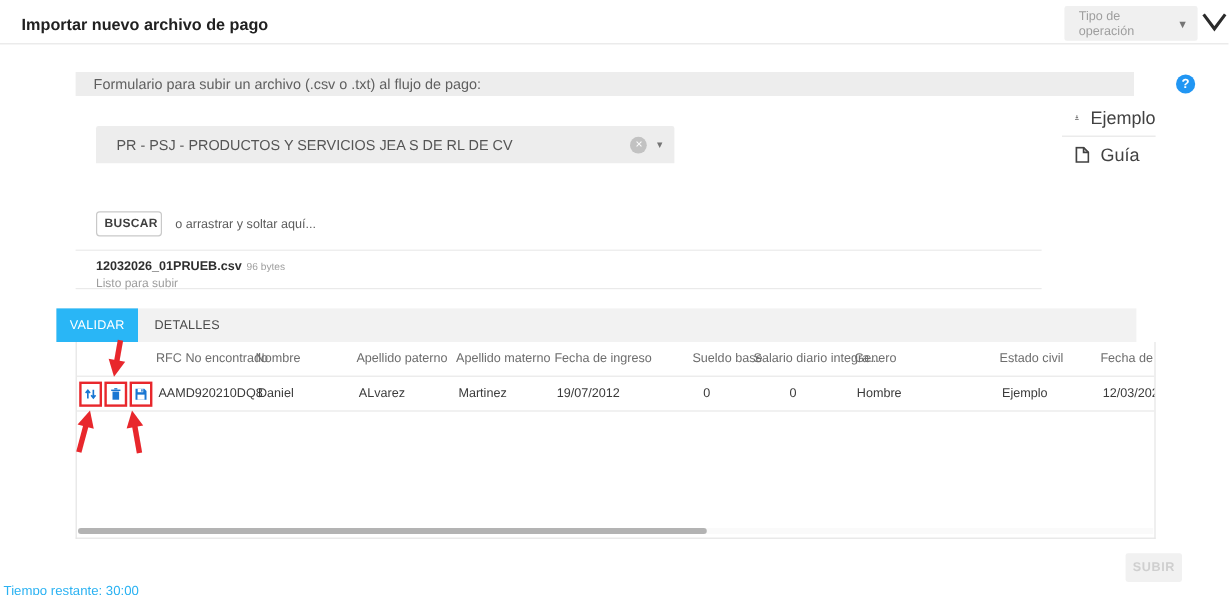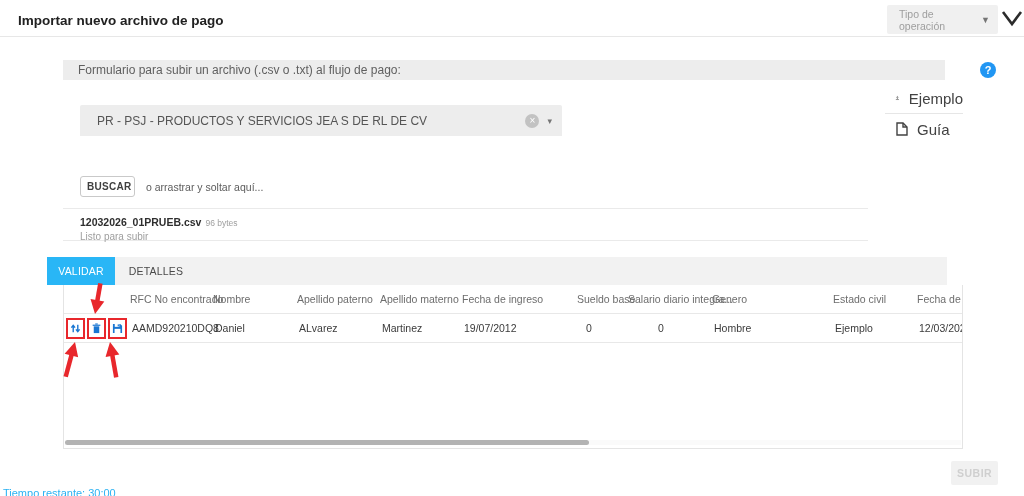--- a/index.html
+++ b/index.html
@@ -68,21 +68,21 @@
   .iconcell{display:flex;gap:2px;padding-left:2px;}
   .icon-box{width:15px;height:17px;border:2px solid #e8272c;display:flex;align-items:center;
             justify-content:center;background:#fff;cursor:pointer;}
   .hscroll{position:absolute;left:1px;bottom:3px;width:896px;height:5px;background:#fafafa;}
   .hthumb{position:absolute;left:0;top:0;width:524px;height:5px;background:#b3b3b3;border-radius:3px;cursor:pointer;}
   
   .arrows{position:absolute;left:50px;top:270px;pointer-events:none;z-index:6;}
   
   .subir{position:absolute;left:938px;top:461px;width:47px;height:24px;background:#f1f1f1;
          border:none;border-radius:2px;font-size:10.5px;font-weight:700;color:#cfcfcf;
-         letter-spacing:.5px;font-family:inherit;margin-left:13px;}
+         letter-spacing:.5px;font-family:inherit;}
   .timer{position:absolute;left:3px;top:487px;font-size:11px;color:#2bb2f2;}
 </style>
 </head>
 <body>
 
 <div class="page">
 
   <div class="hdr-title">Importar nuevo archivo de pago</div>
   <div class="op-select">
     <span class="lbl">Tipo de operación</span>

